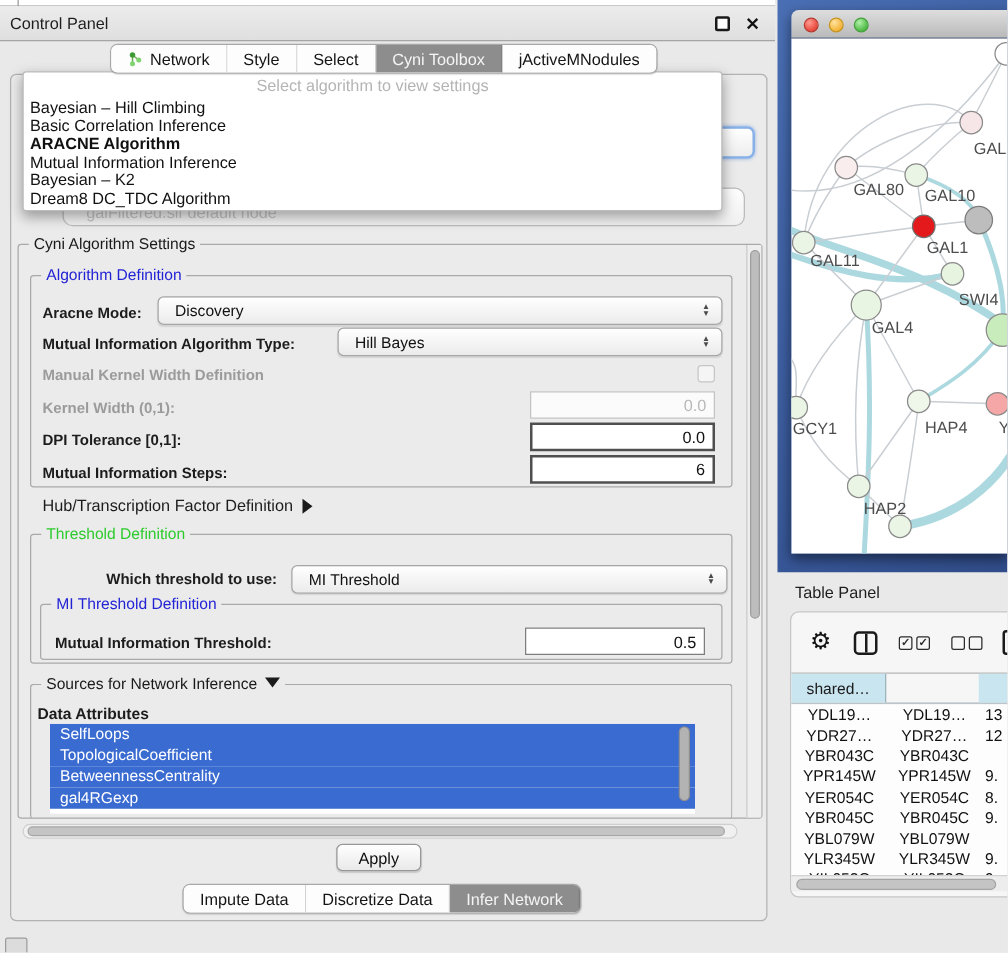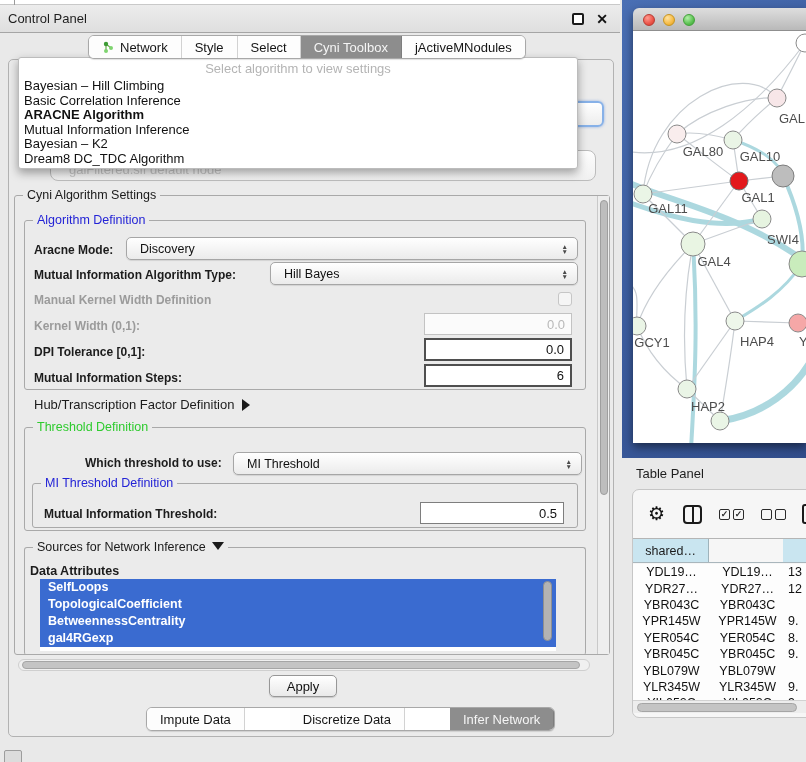--- a/index.html
+++ b/index.html
@@ -15,21 +15,21 @@
   .close-btn { position:absolute; right:12px; top:6px; font-size:14px; font-weight:bold; color:#111; line-height:16px; }
 
   .cp-body { position:absolute; left:8px; top:59px; width:606px; height:678px; background:#ebebeb; border:1px solid #b2b2b2; border-radius:5px; }
 
   
   .seg-bar { position:absolute; display:flex; background:#ffffff; border:1px solid #a8a8a8; border-radius:6px; overflow:hidden; height:24px; align-items:stretch; box-shadow:0 1px 1px rgba(0,0,0,.12); }
   .seg { display:flex; align-items:center; padding:0 13px; font-size:13px; color:#151515; border-right:1px solid #d2d2d2; background:#fdfdfd; white-space:nowrap; }
   .seg:last-child { border-right:none; }
   .seg.sel { background:#8d8d8d; color:#f5f5f5; border-right:1px solid #7d7d7d;text-align:right; }
   .top-tabs { left:88px; top:35px; z-index:30; }
-  .bottom-tabs { left:146px; top:707px; z-index:8;gap:45px; }
+  .bottom-tabs { left:146px; top:707px; z-index:8; }
   .net-icon { width:13px; height:13px; margin-right:5px; }
 
   
   .popup { position:absolute; left:18px; top:57px; width:560px; height:112px; background:#ffffff; border:1px solid #bcbcbc; border-radius:3px; box-shadow:0 4px 10px rgba(0,0,0,.35); z-index:20; }
   .popup .prompt { position:absolute; left:0; top:3px; width:100%; text-align:center; font-size:13px; color:#b4b4b4; }
   .popup .item { position:absolute; left:5px; width:550px; height:14.5px; font-size:13px; color:#111; line-height:14.5px; white-space:nowrap; }
   .popup .item.bold { font-weight:bold; }
 
   
   .bg-combo-right { position:absolute; left:560px; top:101px; width:44px; height:26px; border:2px solid #87b1e8; border-radius:6px; background:linear-gradient(#ffffff,#ededed); z-index:5; box-shadow:0 0 3px rgba(90,140,220,.6); }
@@ -49,21 +49,21 @@
 
   .tf { position:absolute; background:#ffffff; font-size:13px; color:#111; text-align:right; padding:0 6px; font-family:"Liberation Sans", sans-serif; }
   .tf.dark { border:2px solid #4f4f4f; }
   .tf.lite { border:1px solid #c3c3c3; color:#b9b9b9; background:#fbfbfb; }
   .checkbox { position:absolute; width:14px; height:14px; border:1px solid #c6c6c6; border-radius:3px; background:#f5f5f5; }
 
   .tri-right { display:inline-block; width:0; height:0; border-left:8px solid #1a1a1a; border-top:6px solid transparent; border-bottom:6px solid transparent; margin-left:8px; vertical-align:-2px; }
   .tri-down { display:inline-block; width:0; height:0; border-top:8px solid #1a1a1a; border-left:6px solid transparent; border-right:6px solid transparent; margin-left:6px; vertical-align:1px; }
 
   .attr-list { position:absolute; left:40px; top:579px; width:516px; height:72px; background:#ffffff; overflow:hidden; }
-  .attr-item { height:17px; line-height:17px; padding-left:8px; font-size:12.5px; color:#ffffff; background:#3a6bd0;font-weight:bold; }
+  .attr-item { height:17px; line-height:17px; padding-left:8px; font-size:12.5px; color:#ffffff; background:#3a6bd0; }
   .attr-scroll { position:absolute; left:503px; top:581px; width:9px; height:60px; background:#b3b3b3; border:1px solid #8f8f8f; border-radius:5px; z-index:3; }
 
   
   .vscroll { position:absolute; left:597px; top:196px; width:12px; height:458px; background:#eeeeee; border-left:1px solid #c9c9c9; }
   .vscroll .thumb { position:absolute; left:1.5px; top:4px; width:8px; height:295px; background:#bdbdbd; border:1px solid #9e9e9e; border-radius:5px; }
   .hscroll { position:absolute; left:18px; top:659px; width:572px; height:12px; background:#f0f0f0; border:1px solid #cfcfcf; border-radius:6px; }
   .hscroll .thumb { position:absolute; left:3px; top:1px; width:558px; height:8px; background:#c4c4c4; border:1px solid #a5a5a5; border-radius:5px; }
 
   .apply-btn { position:absolute; left:269px; top:675px; width:68px; height:22px; border:1px solid #979797; border-radius:5px; background:linear-gradient(#ffffff,#e9e9e9); font-size:13px; color:#111; display:flex; align-items:center; justify-content:center; box-shadow:0 1px 1px rgba(0,0,0,.15); }
 

